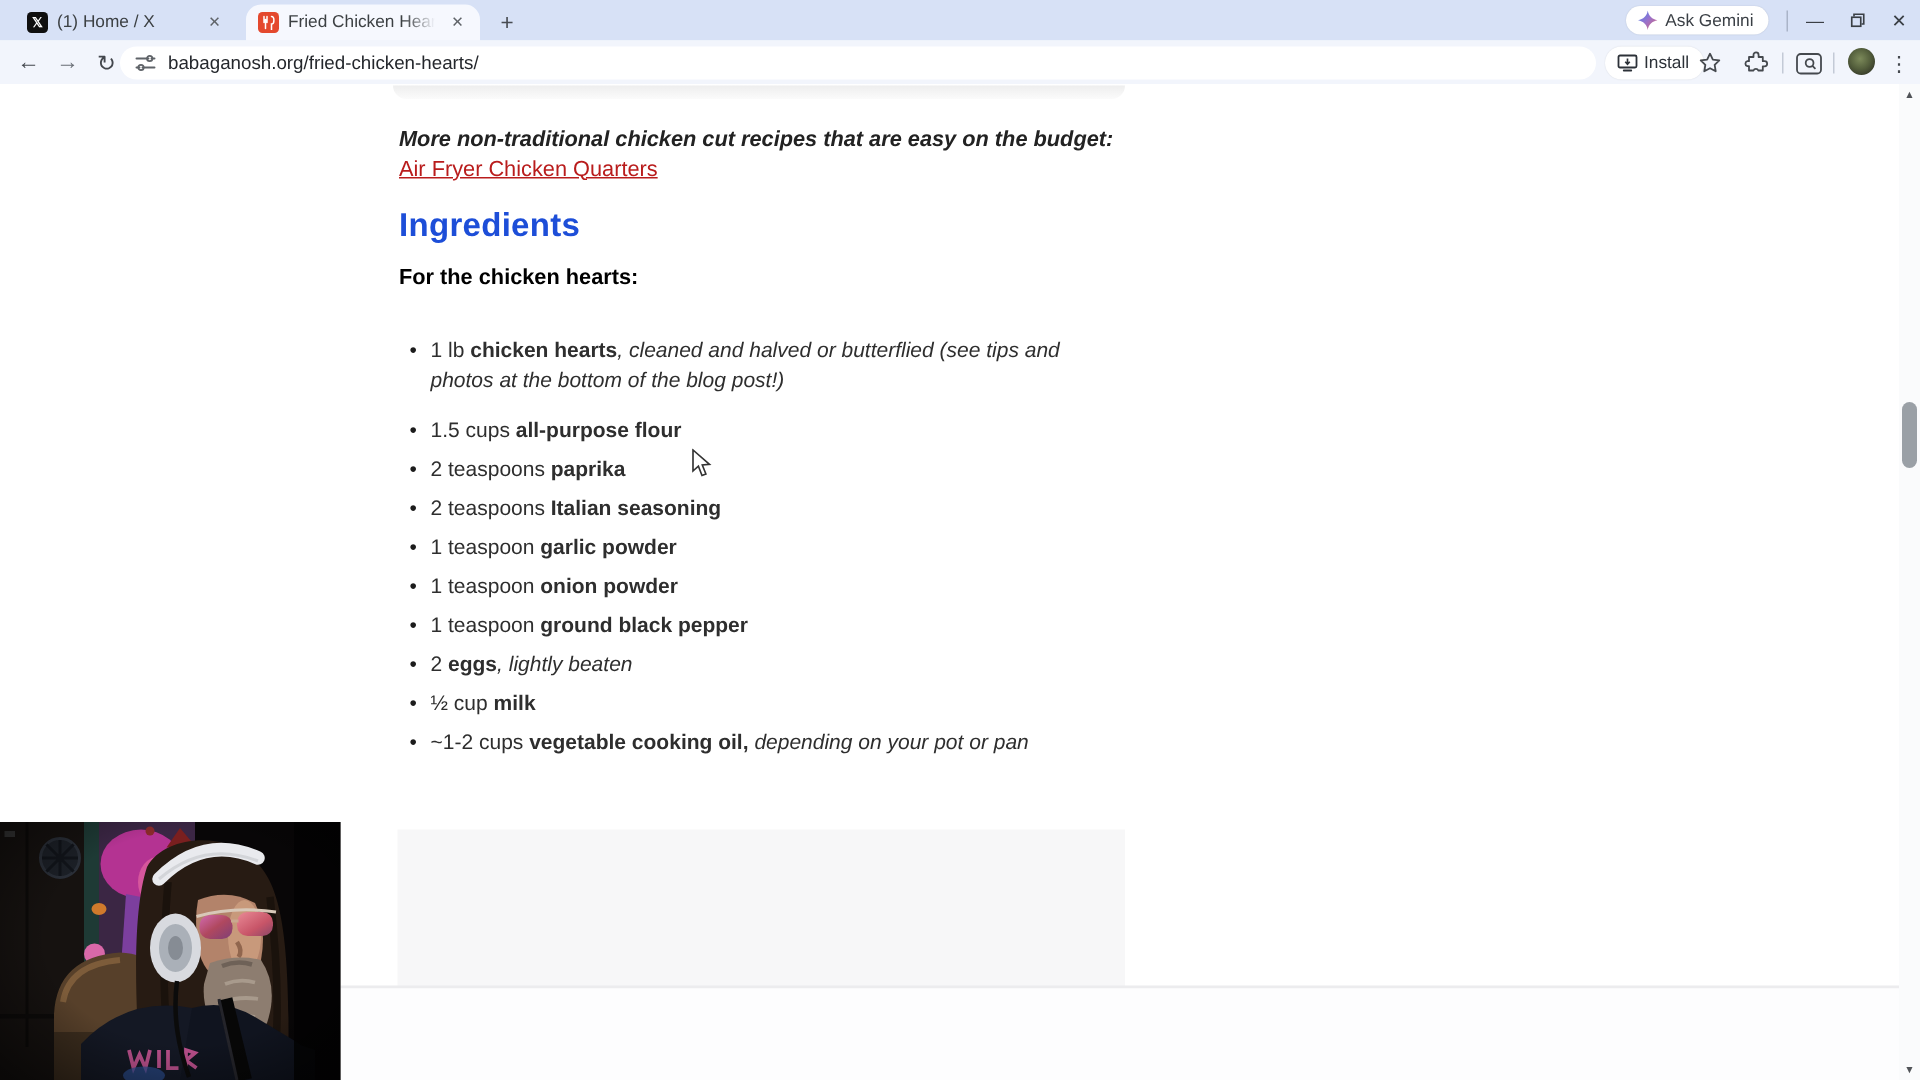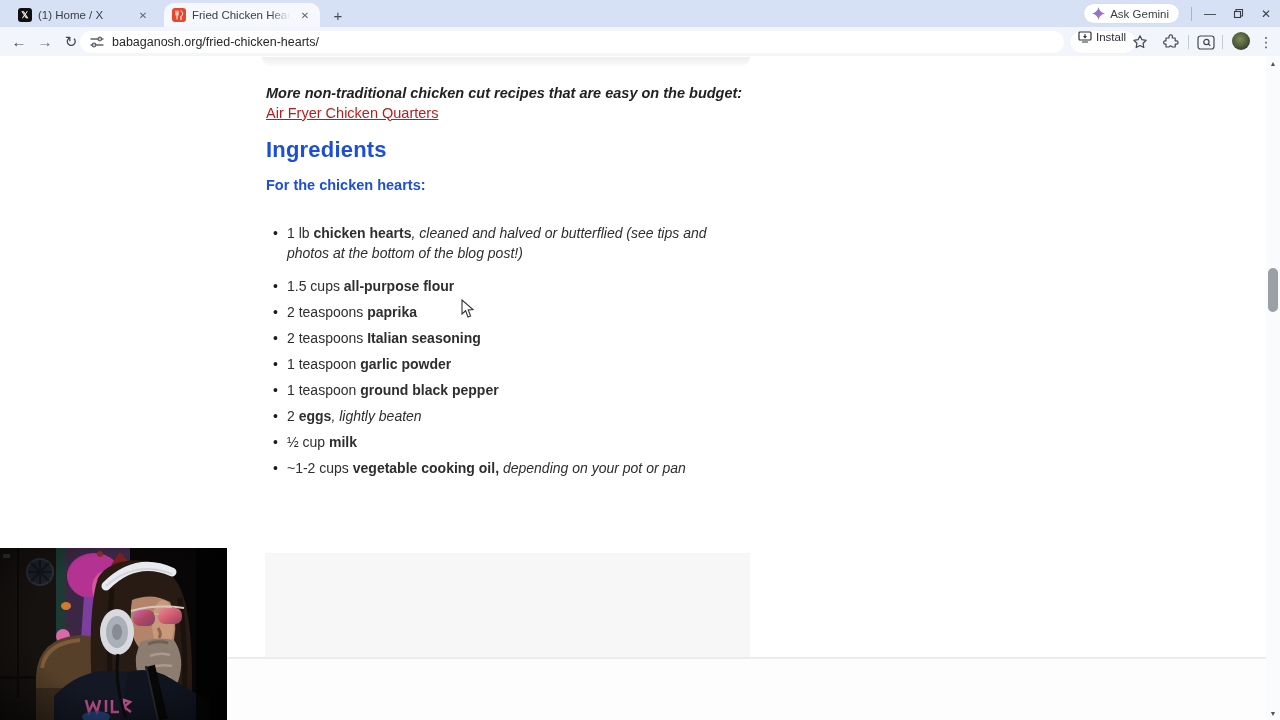--- a/index.html
+++ b/index.html
@@ -24,32 +24,32 @@
   .vdiv { width:1px; height:14px; background:#aab4c8; margin:0 4px; }
   .winbtn { width:28px; height:27px; display:flex; align-items:center; justify-content:center; color:#3a3f45; font-size:12px; }
 
   
   .toolbar { position:absolute; left:0; top:27px; width:1280px; height:29px; background:#f2f5fc; display:flex; align-items:center; }
   .navbtn { width:26px; height:26px; display:flex; align-items:center; justify-content:center; font-size:15px; color:#43474d; flex:none; }
   .navbtn.fwd { color:#6a6f76; }
   .omnibox { position:absolute; left:80px; top:4px; width:984px; height:22px; background:#ffffff; border-radius:11px; display:flex; align-items:center; padding:0 10px;text-align:right; }
   .omnibox .url { font-size:12.5px; color:#24272c; margin-left:8px; }
   .tune-icon { width:14px; height:12px; flex:none; }
-  .install-chip { position:absolute; left:1070px; top:4px; height:22px; background:#ffffff; border-radius:11px; display:flex; gap:4px; padding:0 10px 0 8px; font-size:11.5px; color:#2c3138; box-shadow:0 0 1px rgba(0,0,0,.12); }
+  .install-chip { position:absolute; left:1070px; top:4px; height:22px; background:#ffffff; border-radius:11px; display:flex; align-items:center; gap:4px; padding:0 10px 0 8px; font-size:11.5px; color:#2c3138; box-shadow:0 0 1px rgba(0,0,0,.12); }
   .tbicon { position:absolute; top:3px; width:24px; height:24px; display:flex; align-items:center; justify-content:center; color:#45494e; }
   .tb-divider { position:absolute; top:8px; width:1px; height:14px; background:#c3cad6; }
   .avatar { position:absolute; left:1232px; top:5px; width:18px; height:18px; border-radius:50%; background:radial-gradient(circle at 45% 40%, #7c8a5a 0%, #55603d 45%, #3a3f2c 75%, #262a1e 100%); }
 
   
   .content { position:absolute; left:0; top:56px; width:1266px; height:664px; background:#ffffff; }
   .top-fade-bar { position:absolute; left:262px; top:1px; width:488px; height:9px; background:linear-gradient(180deg,#eeeeee, #fbfbfb); border-radius:0 0 10px 10px; filter:blur(.4px); }
   .intro { position:absolute; left:266px; top:28px; width:492px; font-size:14.5px; line-height:19.5px; font-weight:bold; font-style:italic; color:#222222; }
   .intro a { color:#b91c1c; text-decoration:underline; font-weight:normal; font-style:normal; cursor:pointer; }
   .h2 { position:absolute; left:266px; top:81px; font-size:22px; font-weight:bold; color:#1d4ed8; letter-spacing:.2px; }
-  .subhead { position:absolute; left:266px; top:121px; font-size:14.5px; font-weight:bold; color:#1d4ed8; }
+  .subhead { position:absolute; left:266px; top:121px; font-size:14.5px; font-weight:bold; color:#000000; }
   ul.ingredients { position:absolute; left:266px; top:167px; width:484px; list-style:none; font-size:14px; color:#2e2e2e; }
   ul.ingredients li { position:relative; padding-left:21px; line-height:20px; margin-bottom:6px; }
   ul.ingredients li:first-child { margin-bottom:13px; }
   ul.ingredients li::before { content:"•"; position:absolute; left:7px; top:0; font-size:14px; color:#1c1c1c; }
   .seg-b { font-weight:bold; }
   .seg-i { font-style:italic; }
   .img-placeholder { position:absolute; left:265px; top:497px; width:485px; height:105px; background:#f7f7f8; }
   .hr-line { position:absolute; left:227px; top:601px; width:1039px; height:2px; background:#ececee; }
   .below-area { position:absolute; left:227px; top:603px; width:1039px; height:61px; background:#fdfdfe; }
 
@@ -175,20 +175,21 @@
     <h2 class="h2">Ingredients</h2>
 
     <p class="subhead">For the chicken hearts:</p>
 
     <ul class="ingredients">
         <li><span class="seg-n">1 lb </span><span class="seg-b">chicken hearts</span><span class="seg-i">, cleaned and halved or butterflied (see tips and photos at the bottom of the blog post!)</span></li>
         <li><span class="seg-n">1.5 cups </span><span class="seg-b">all-purpose flour</span></li>
         <li><span class="seg-n">2 teaspoons </span><span class="seg-b">paprika</span></li>
         <li><span class="seg-n">2 teaspoons </span><span class="seg-b">Italian seasoning</span></li>
         <li><span class="seg-n">1 teaspoon </span><span class="seg-b">garlic powder</span></li>
+        <li><span class="seg-n">1 teaspoon </span><span class="seg-b">onion powder</span></li>
         <li><span class="seg-n">1 teaspoon </span><span class="seg-b">ground black pepper</span></li>
         <li><span class="seg-n">2 </span><span class="seg-b">eggs</span><span class="seg-i">, lightly beaten</span></li>
         <li><span class="seg-n">½ cup </span><span class="seg-b">milk</span></li>
         <li><span class="seg-n">~1-2 cups </span><span class="seg-b">vegetable cooking oil,</span><span class="seg-i"> depending on your pot or pan</span></li>
       </ul>
 
     <div class="img-placeholder"></div>
     <div class="hr-line"></div>
     <div class="below-area"></div>
   </div>

